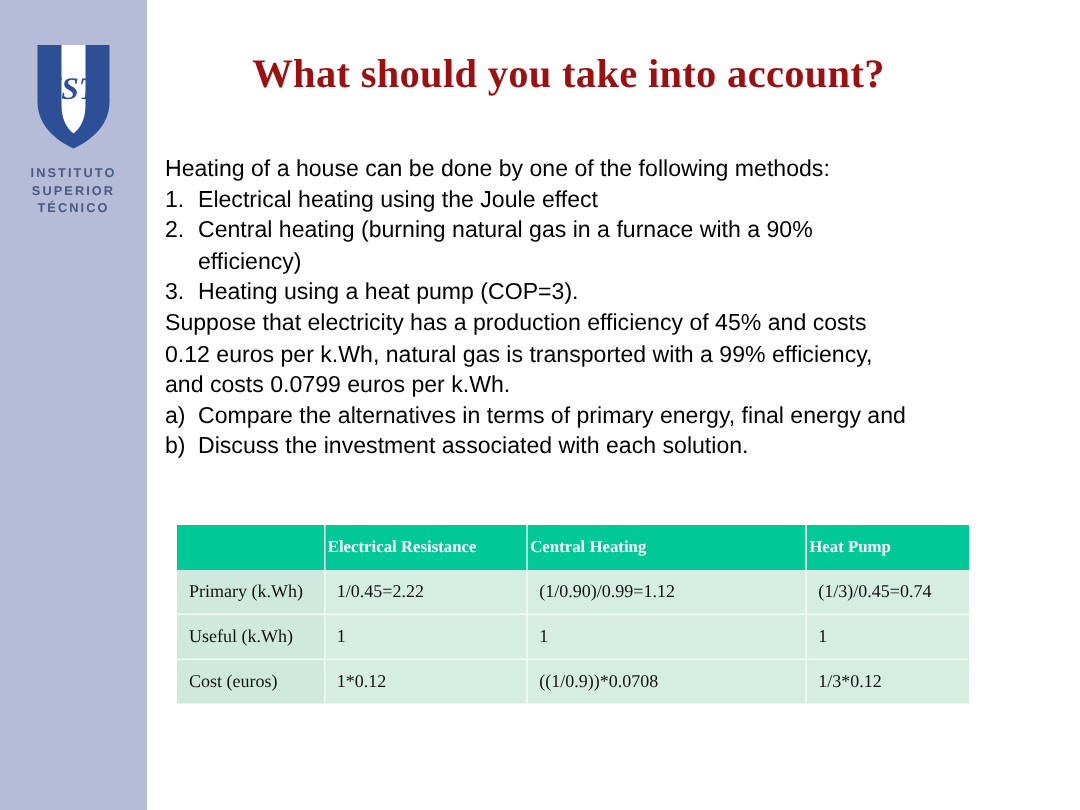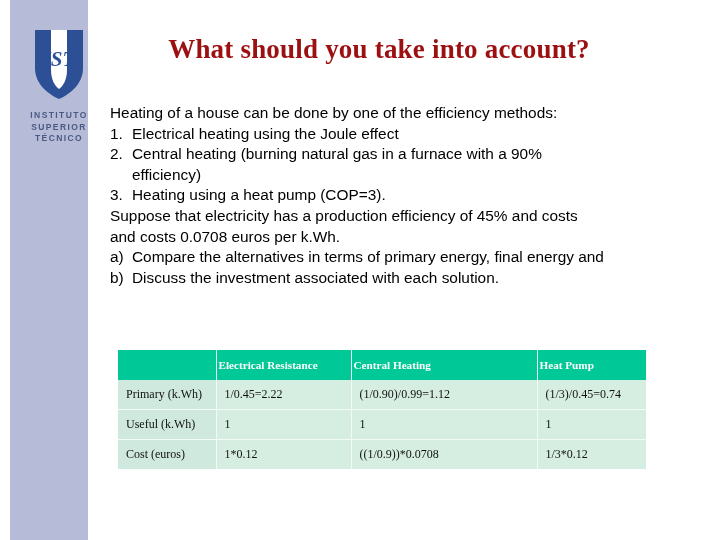--- a/index.html
+++ b/index.html
@@ -12,22 +12,22 @@
   }
   #slide {
     position: relative;
     width: 720px; height: 540px;
     background: #ffffff;
   }
 
   
   #sidebar {
     position: absolute;
-    left: 10px; top: 0;
-    width: 78px; height: 540px;
+    left: 0; top: 0;
+    width: 98px; height: 540px;
     background: #b6bbd8;
   }
   #logo-block {
     position: absolute;
     left: 0; top: 24px;
     width: 98px;
     text-align: center;
   }
   .shield-wrap { width: 98px; height: 80px; display: block; }
   #logo-text {
@@ -141,40 +141,41 @@
         <div>INSTITUTO</div>
         <div>SUPERIOR</div>
         <div>TÉCNICO</div>
       </div>
     </div>
   </div>
 
   <div id="title">What should you take into account?</div>
 
   <div id="body-text">
-    <div class="line">Heating of a house can be done by one of the efficiency methods:</div>
+    <div class="line">Heating of a house can be done by one of the following methods:</div>
 
     <div class="num-item">
       <span class="marker">1.</span>
       <span class="txt">Electrical heating using the Joule effect</span>
     </div>
 
     <div class="num-item">
       <span class="marker">2.</span>
       <span class="txt">Central heating  (burning natural gas in a furnace with a 90%</span>
     </div>
     <div class="cont">efficiency)</div>
 
     <div class="num-item">
       <span class="marker">3.</span>
       <span class="txt">Heating using a heat pump (COP=3).</span>
     </div>
 
     <div class="line">Suppose that electricity has a production efficiency of 45% and costs</div>
-    <div class="line">and costs 0.0708 euros per k.Wh.</div>
+    <div class="line">0.12 euros per k.Wh, natural gas is transported with a 99% efficiency,</div>
+    <div class="line">and costs 0.0799 euros per k.Wh.</div>
 
     <div class="num-item">
       <span class="marker">a)</span>
       <span class="txt">Compare the alternatives in terms of primary energy, final energy and</span>
     </div>
 
     <div class="num-item">
       <span class="marker">b)</span>
       <span class="txt">Discuss the investment associated with each solution.</span>
     </div>

